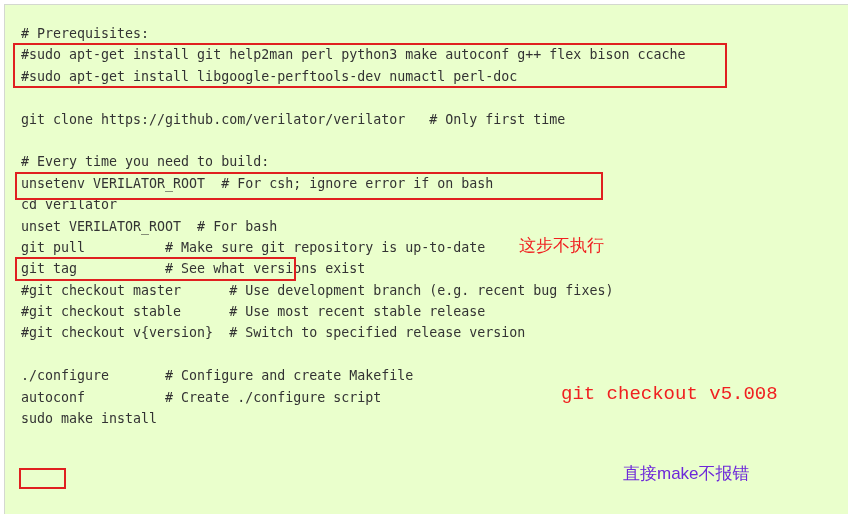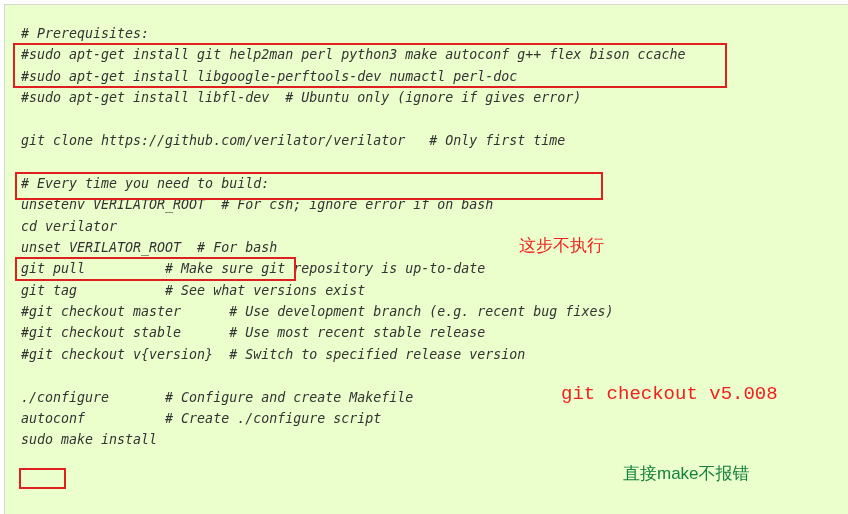--- a/index.html
+++ b/index.html
@@ -27,21 +27,20 @@
     box-sizing: border-box;
     overflow: hidden;
   }
   #code-lines {
     position: absolute;
     left: 0;
     top: 0;
     width: 844px;
     padding: 18px 0 0 16px;
     box-sizing: border-box;
-    font-style: italic;
   }
   .code-line {
     font-family: "DejaVu Sans Mono", "Liberation Mono", monospace;
     font-size: 13.3px;
     line-height: 21.4px;
     height: 21.4px;
     color: #333333;
     white-space: pre;
     letter-spacing: 0px;
   }
@@ -77,21 +76,20 @@
 </style>
 </head>
 <body>
 
 <div id="screen">
   <div id="code-panel">
     <div id="code-lines">
         <div class="code-line"># Prerequisites:</div>
         <div class="code-line">#sudo apt-get install git help2man perl python3 make autoconf g++ flex bison ccache</div>
         <div class="code-line">#sudo apt-get install libgoogle-perftools-dev numactl perl-doc</div>
-        <div class="code-line">#sudo apt-get install libfl-dev  # Ubuntu only (ignore if gives error)</div>
         <div class="code-line blank"> </div>
         <div class="code-line">git clone https://github.com/verilator/verilator   # Only first time</div>
         <div class="code-line blank"> </div>
         <div class="code-line"># Every time you need to build:</div>
         <div class="code-line">unsetenv VERILATOR_ROOT  # For csh; ignore error if on bash</div>
         <div class="code-line">cd verilator</div>
         <div class="code-line">unset VERILATOR_ROOT  # For bash</div>
         <div class="code-line">git pull          # Make sure git repository is up-to-date</div>
         <div class="code-line">git tag           # See what versions exist</div>
         <div class="code-line">#git checkout master      # Use development branch (e.g. recent bug fixes)</div>
@@ -104,16 +102,16 @@
       </div>
     <div id="highlight-layer">
         <div class="hlbox" style="left: 8px; top: 38px; width: 714px; height: 45px; border-color: rgb(224, 32, 32);"></div>
         <div class="hlbox" style="left: 10px; top: 167px; width: 588px; height: 28px; border-color: rgb(224, 32, 32);"></div>
         <div class="hlbox" style="left: 10px; top: 252px; width: 281px; height: 24px; border-color: rgb(224, 32, 32);"></div>
         <div class="hlbox" style="left: 14px; top: 463px; width: 47px; height: 21px; border-color: rgb(224, 32, 32);"></div>
       </div>
     <div id="annotation-layer">
         <div class="annot annot-cjk" style="left: 514px; top: 231px; color: rgb(240, 32, 32);">这步不执行</div>
         <div class="annot annot-latin" style="left: 556px; top: 378px; color: rgb(240, 32, 32);">git checkout v5.008</div>
-        <div class="annot annot-cjk" style="left: 618px; top: 459px; color: #15803d;">直接make不报错</div>
+        <div class="annot annot-cjk" style="left: 618px; top: 459px; color: #6d28d9;">直接make不报错</div>
       </div>
   </div>
 </div>
 
 </body></html>

